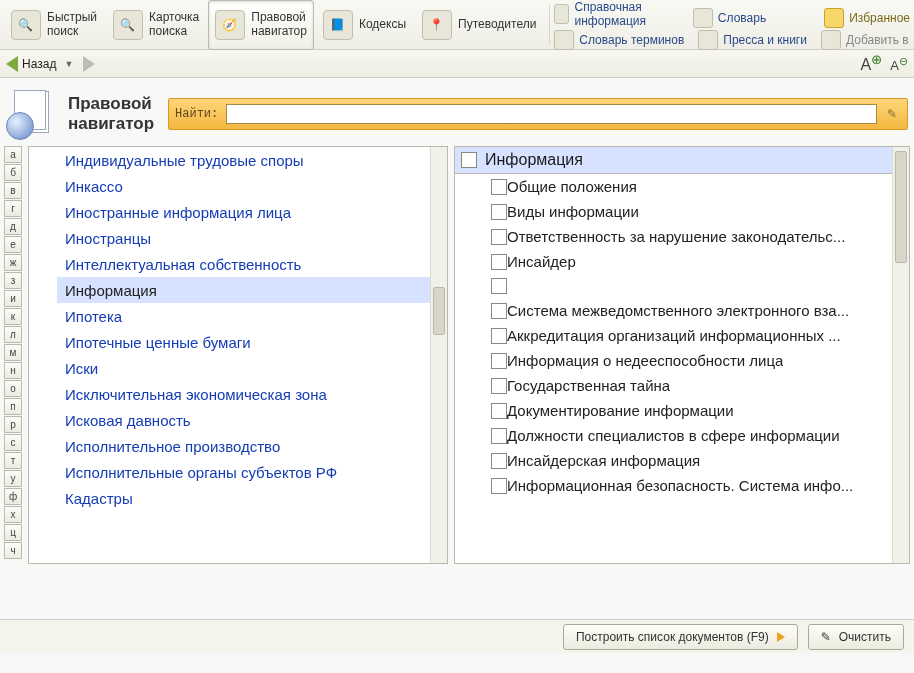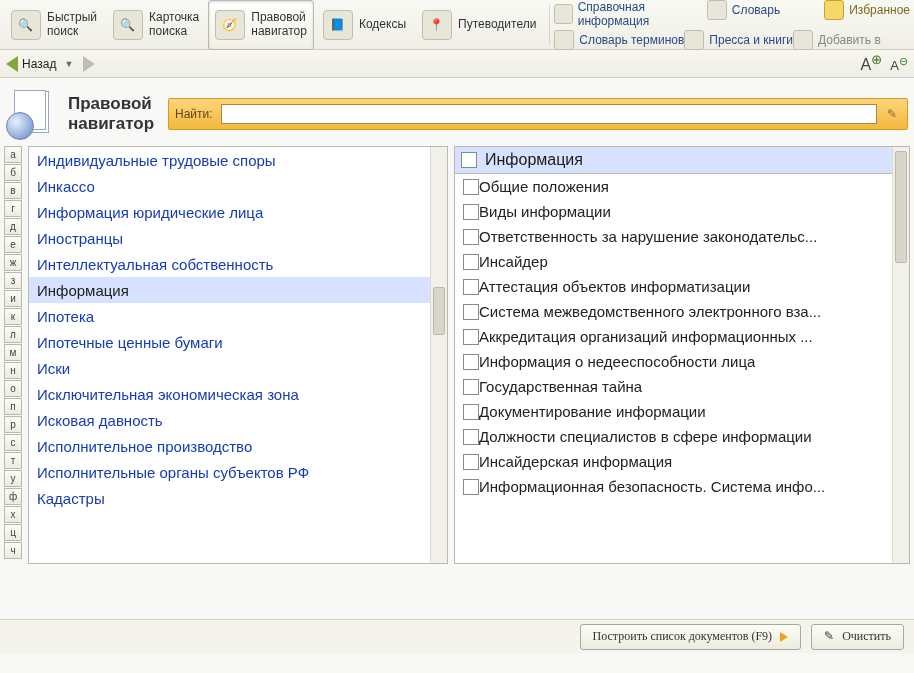--- a/index.html
+++ b/index.html
@@ -5,61 +5,61 @@
 html,body{margin:0;padding:0;width:914px;height:673px;font-family:Tahoma,Arial,sans-serif;font-size:12px;background:#f8f8f6;overflow:hidden;color:#222;}
 
 #toolbar{background:linear-gradient(#f9f9f4,#efeee6);border-bottom:1px solid #cfcfc7;height:50px;display:flex;align-items:center;padding:2px 4px;box-sizing:border-box;}
 .tb-btn{display:flex;align-items:center;height:44px;padding:2px 6px;border:1px solid transparent;border-radius:3px;cursor:pointer;margin-right:2px;}
 .tb-btn:hover,.tb-btn.active{background:linear-gradient(#fff,#f1f0e6);border-color:#b9b9af;}
 .tb-btn.active{box-shadow:inset 0 1px 3px rgba(0,0,0,.15);}
 .tb-ico{width:28px;height:28px;margin-right:6px;flex:none;background:#e8e6d8;border:1px solid #bfbfae;border-radius:4px;position:relative;display:flex;align-items:center;justify-content:center;}
 .tb-txt{line-height:1.15;color:#333;}
 .tb-sep{width:1px;height:40px;background:#d6d6cc;margin:0 4px;}
 .toolbar-right{margin-left:auto;display:flex;flex-direction:column;gap:2px;}
-.tr-row{display:flex;align-items:flex-start;}
+.tr-row{display:flex;align-items:flex-end;gap:14px;}
 .tr-item{display:flex;align-items:center;gap:5px;cursor:pointer;color:#2a4a8a;}
 .tr-item span.ic{width:18px;height:18px;background:#e8e6d8;border:1px solid #bfbfae;border-radius:3px;display:inline-block;}
 .fav{color:#7b6b1a;padding-left:44px;}
 .add{color:#888;}
 
 #navbar{height:28px;background:linear-gradient(#f7f7f0,#eeeee4);border-bottom:1px solid #cfcfc7;display:flex;align-items:center;padding:0 6px;box-sizing:border-box;}
 .nav-back{display:flex;align-items:center;gap:4px;cursor:pointer;}
 .arrow-left{width:0;height:0;border-top:8px solid transparent;border-bottom:8px solid transparent;border-right:12px solid #7fa83e;}
 .nav-dd{font-size:9px;color:#666;margin:0 2px 0 4px;}
 .arrow-right{width:0;height:0;border-top:8px solid transparent;border-bottom:8px solid transparent;border-left:12px solid #bdbdb3;margin-left:8px;}
 .font-sz{margin-left:auto;display:flex;gap:8px;align-items:baseline;color:#444;}
 .font-sz span{cursor:pointer;}
 
 #header-row{display:flex;align-items:center;padding:10px 6px 6px 6px;box-sizing:border-box;}
 .hdr-icon{width:54px;height:52px;margin-right:8px;position:relative;}
 .hdr-icon .sheet{position:absolute;width:30px;height:38px;background:#fff;border:1px solid #9aa7c0;left:8px;top:2px;box-shadow:2px 2px 0 #fff,2px 2px 0 1px #9aa7c0;}
 .hdr-icon .comp{position:absolute;width:26px;height:26px;border-radius:50%;background:radial-gradient(circle at 35% 35%,#e9f1ff,#5f84c6);left:0;bottom:0;border:1px solid #6b86b8;}
 .hdr-title{font-size:17px;font-weight:bold;color:#333;line-height:1.2;margin-right:14px;}
 .search-wrap{flex:1;display:flex;align-items:center;background:linear-gradient(#ffd57a,#f3b840);border:1px solid #d79b22;height:32px;border-radius:2px;padding:0 6px;box-sizing:border-box;}
-.search-lbl{color:#5d481c;margin-right:8px;}
+.search-lbl{color:#5d481c;margin-right:8px;font-family:Liberation Mono, monospace;}
 .search-input{flex:1;height:20px;border:1px solid #a58a46;background:#fff;padding:0 4px;box-sizing:border-box;}
 .clear-ic{margin-left:6px;width:18px;height:18px;cursor:pointer;color:#7a6a3a;display:flex;align-items:center;justify-content:center;}
 
 #main{display:flex;height:418px;padding:0 4px;box-sizing:border-box;gap:6px;}
 #alpha{width:18px;display:flex;flex-direction:column;}
 #alpha button{height:17px;font-size:10px;border:1px solid #b9b9af;background:linear-gradient(#fcfcf6,#ecebe1);margin-bottom:1px;padding:0;cursor:pointer;color:#444;line-height:15px;}
 .pane{flex:1;border:1px solid #b9b9af;background:#fff;display:flex;min-width:0;}
 .pane-body{flex:1;overflow:hidden;display:flex;flex-direction:column;}
-.list{flex:1;overflow-y:auto;overflow-x:hidden;}
+.list{flex:1;overflow-y:auto;overflow-x:hidden;margin-left:28px;}
 .row{padding:5px 8px 4px 8px;font-size:15px;color:#143cb4;cursor:pointer;white-space:nowrap;overflow:hidden;text-overflow:ellipsis;}
 .row.sel{background:#d6e2ff;color:#222;}
 .scroll-stub{width:16px;background:#f2f1e9;border-left:1px solid #dcdccf;position:relative;}
 .scroll-stub .thumb{position:absolute;left:2px;right:2px;background:#d7d6c9;border:1px solid #b9b9af;border-radius:2px;}
 
 .grp-hdr{background:#d6e2ff;border-bottom:1px solid #b9b9af;padding:4px 6px;font-size:16px;color:#1a1a1a;display:flex;align-items:center;gap:8px;}
 .chk{width:14px;height:14px;border:1px solid #8a8a80;background:#fff;display:inline-block;flex:none;}
 .rrow{display:flex;align-items:center;gap:0;padding:4px 8px;font-size:15px;color:#222;white-space:nowrap;overflow:hidden;}
 .rrow .txt{overflow:hidden;text-overflow:ellipsis;}
 
-#footer{position:absolute;left:0;right:0;bottom:20px;height:34px;border-top:1px solid #cfcfc7;background:#f4f4ed;display:flex;align-items:center;justify-content:flex-end;padding:5px 10px;gap:10px;box-sizing:border-box;font-family:Liberation Serif, serif;}
+#footer{position:absolute;left:0;right:0;bottom:20px;height:34px;border-top:1px solid #cfcfc7;background:#f4f4ed;display:flex;align-items:center;justify-content:flex-end;padding:5px 10px;gap:10px;box-sizing:border-box;}
 .fbtn{height:24px;border:1px solid #a9a99d;background:linear-gradient(#fdfdf8,#ecebdf);border-radius:3px;padding:0 12px;display:flex;align-items:center;gap:8px;cursor:pointer;font-size:12px;color:#333;}
 .fbtn .arw{width:0;height:0;border-top:5px solid transparent;border-bottom:5px solid transparent;border-left:8px solid #f0a31a;}
 </style>
 </head>
 <body>
 
 <div id="toolbar">
   <div class="tb-btn">
     <span class="tb-ico">🔍</span>
     <span class="tb-txt">Быстрый<br>поиск</span>
@@ -164,21 +164,21 @@
       <button>х</button>
       <button>ц</button>
       <button>ч</button>
     </div>
 
   <div class="pane" style="flex:0 0 418px;">
     <div class="pane-body">
       <div class="list" id="left-list">
           <div class="row">Индивидуальные трудовые споры</div>
           <div class="row">Инкассо</div>
-          <div class="row">Информация юридические лица</div>
+          <div class="row">Иностранные информация лица</div>
           <div class="row">Иностранцы</div>
           <div class="row">Интеллектуальная собственность</div>
           <div class="row sel">Информация</div>
           <div class="row">Ипотека</div>
           <div class="row">Ипотечные ценные бумаги</div>
           <div class="row">Иски</div>
           <div class="row">Исключительная экономическая зона</div>
           <div class="row">Исковая давность</div>
           <div class="row">Исполнительное производство</div>
           <div class="row">Исполнительные органы субъектов РФ</div>
@@ -208,21 +208,20 @@
           <div class="rrow">
             <span class="chk"></span>
             <span class="txt">Ответственность за нарушение законодательс...</span>
           </div>
           <div class="rrow">
             <span class="chk"></span>
             <span class="txt">Инсайдер</span>
           </div>
           <div class="rrow">
             <span class="chk"></span>
-            <span class="txt">Аттестация объектов информатизации</span>
           </div>
           <div class="rrow">
             <span class="chk"></span>
             <span class="txt">Система межведомственного электронного вза...</span>
           </div>
           <div class="rrow">
             <span class="chk"></span>
             <span class="txt">Аккредитация организаций информационных ...</span>
           </div>
           <div class="rrow">

